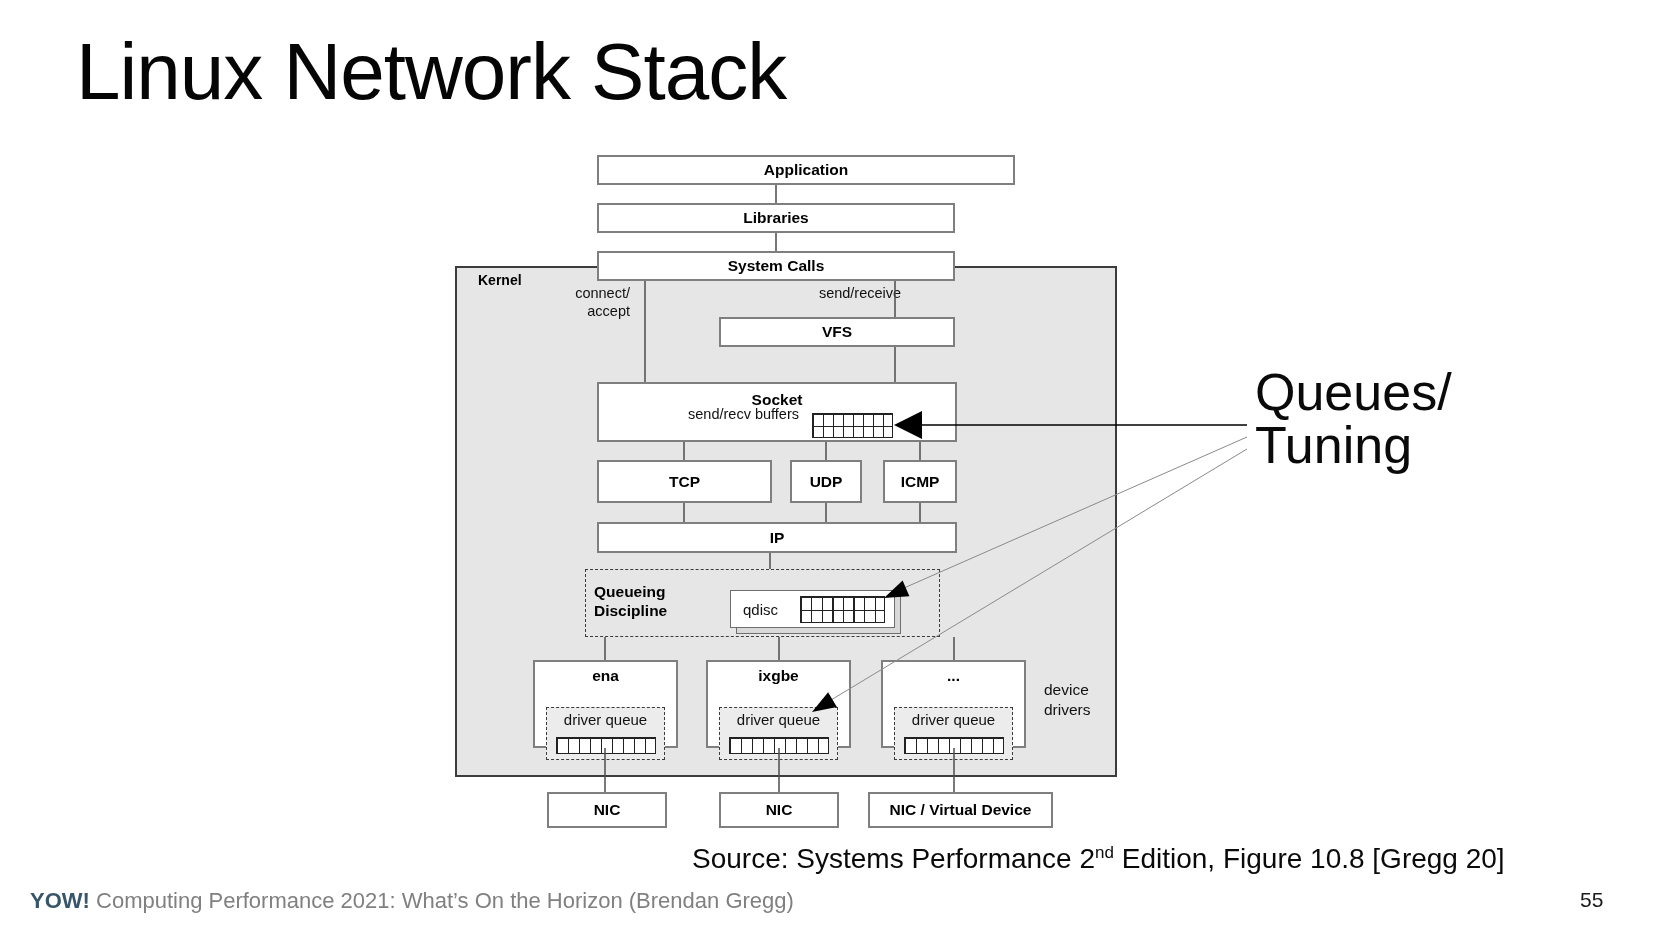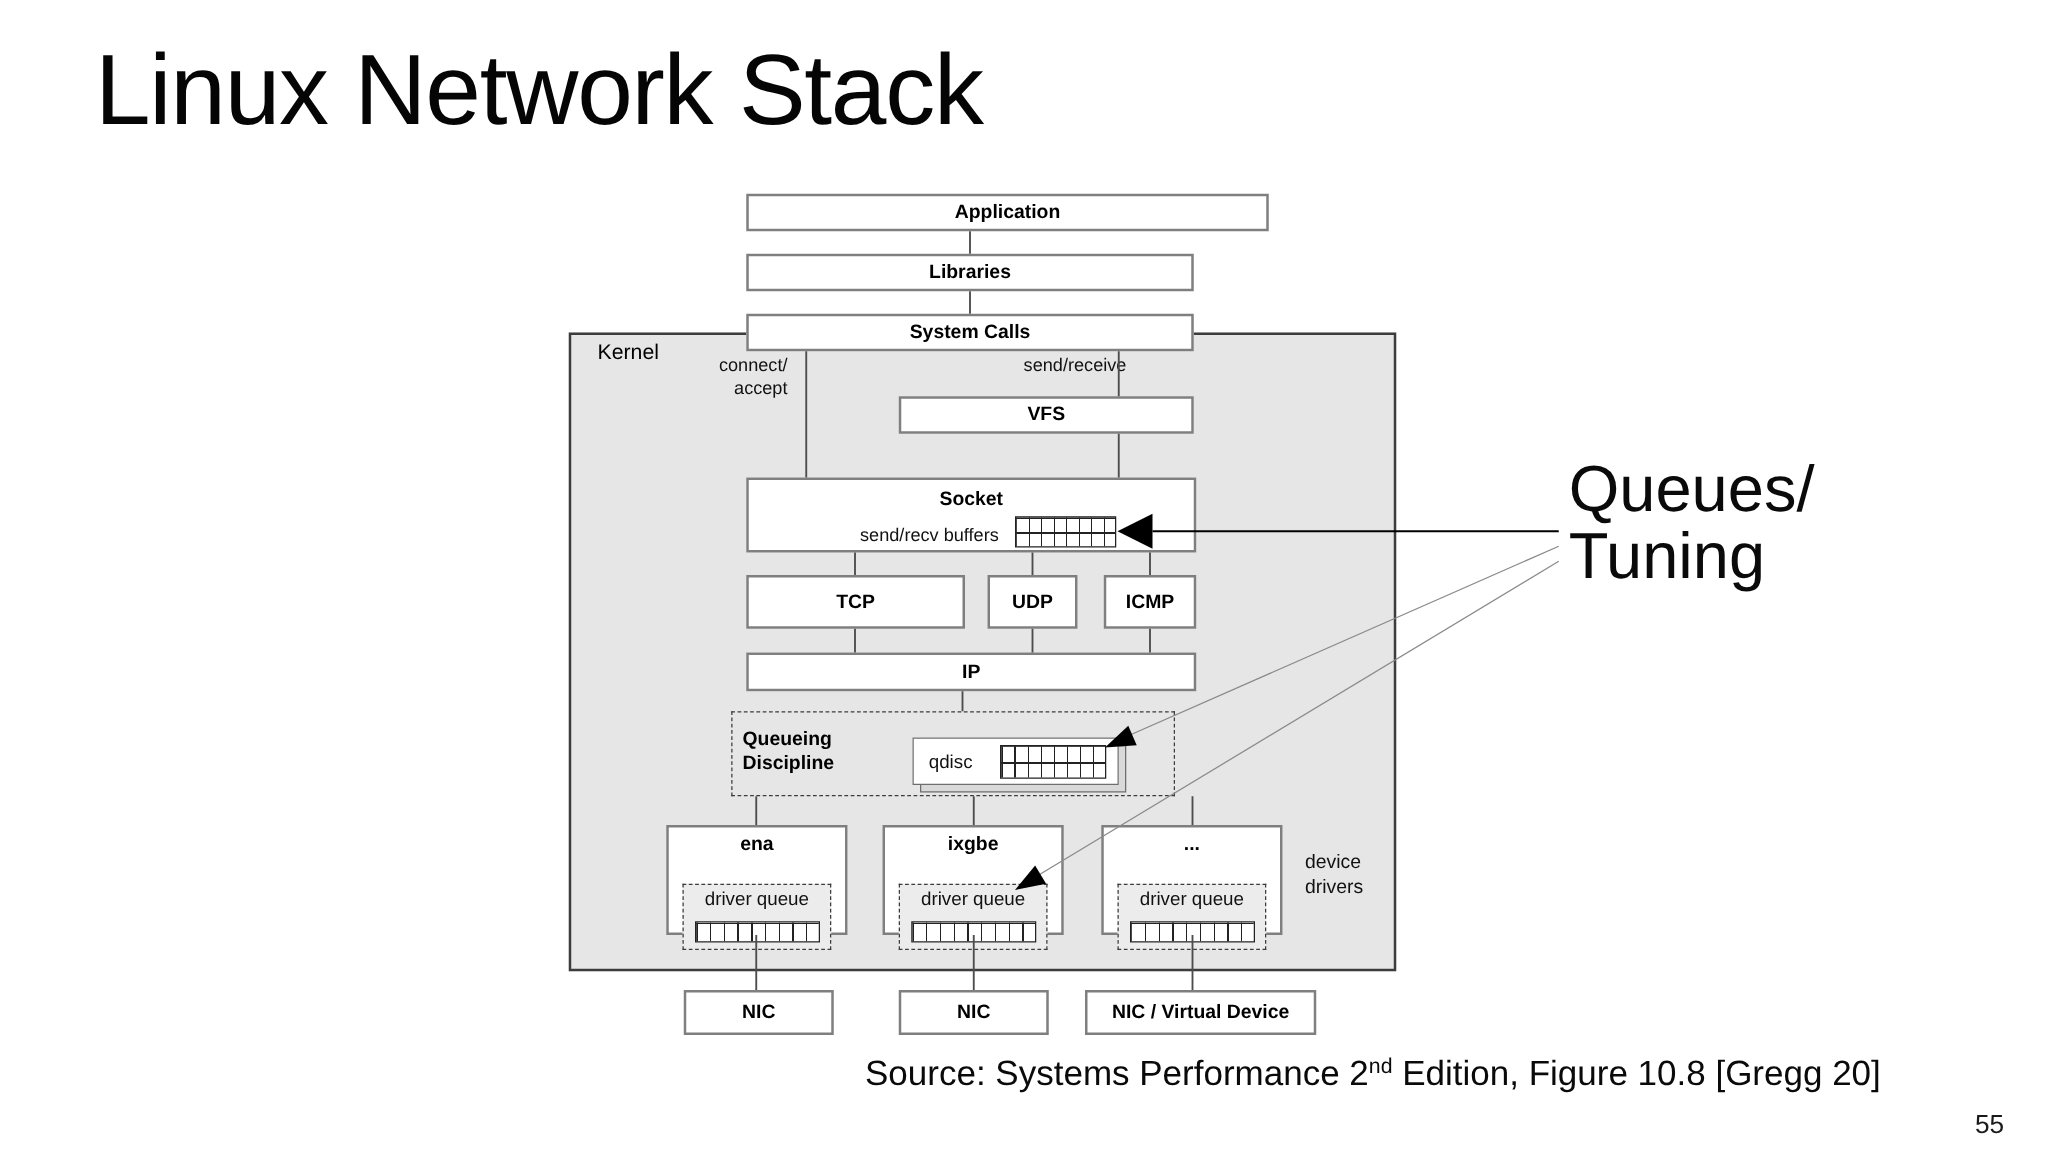--- a/index.html
+++ b/index.html
@@ -10,21 +10,21 @@
   .abs{position:absolute;}
   .title{
     left:76px;top:26px;font-size:80px;font-weight:400;letter-spacing:-1px;color:#050505;
     white-space:nowrap;
   }
   
   .kernel{
     left:455px;top:266px;width:662px;height:511px;
     background:var(--kernel_fill,#e6e6e6);border:2px solid #3c3c3c;box-sizing:border-box;
   }
-  .kernel-label{left:478px;top:272px;font-size:17px;font-weight:400;}
+  .kernel-label{left:478px;top:272px;font-size:14px;font-weight:700;}
   
   .wbox{
     background:#fff;border:2px solid var(--box_border,#7f7f7f);box-sizing:border-box;
     display:flex;align-items:center;justify-content:center;
     font-size:15.5px;font-weight:700;z-index:3;
   }
   .dashed{
     border:1px dashed #3c3c3c;box-sizing:border-box;z-index:3;
   }
   .smalltext{font-size:14.5px;font-weight:400;color:#111;line-height:18px;z-index:3;}
@@ -81,21 +81,21 @@
     <span>accept</span>
   </div>
   <div class="abs smalltext" style="left:800px;top:284px;width:120px;text-align:center;">send/receive</div>
 
   <div class="abs wbox" style="left:719px;top:317px;width:236px;height:30px;">
     <span>VFS</span>
   </div>
 
   <div class="abs wbox" style="left:597px;top:382px;width:360px;height:60px;display:block;">
     <div class="abs socket-title">Socket</div>
-    <div class="abs smalltext" style="left:0px;top:36px;width:200px;text-align:right;">send/recv buffers</div>
+    <div class="abs smalltext" style="left:0px;top:21px;width:200px;text-align:right;">send/recv buffers</div>
     <div class="abs qgrid" style="left:213px;top:29px;width:81px;height:25px;--cw:10px;--ch:12px;"></div>
   </div>
 
   <div class="abs wbox" style="left:597px;top:460px;width:175px;height:43px;">
     <span>TCP</span>
   </div>
   <div class="abs wbox" style="left:790px;top:460px;width:72px;height:43px;">
     <span>UDP</span>
   </div>
   <div class="abs wbox" style="left:883px;top:460px;width:74px;height:43px;">
@@ -186,15 +186,19 @@
     <line x1="1247" y1="437" x2="904" y2="588" stroke="#8a8a8a" stroke-width="1"></line>
     <polygon points="884,598 902.6,580.6 909.4,596.2" fill="#000"></polygon>
     <line x1="1247" y1="449" x2="831" y2="700" stroke="#8a8a8a" stroke-width="1"></line>
     <polygon points="812,712 828.1,692.3 836.9,706.9" fill="#000"></polygon>
   </svg>
 
   <div class="abs source-line">
     <span>Source: Systems Performance 2</span><sup>nd</sup><span> Edition, Figure 10.8 [Gregg 20]</span>
   </div>
 
+  <div class="abs footer">
+    <span class="brand">YOW!</span>
+    <span>Computing Performance 2021: What’s On the Horizon (Brendan Gregg)</span>
+  </div>
   <div class="abs page-number">55</div>
 
 </div>
 
 </body></html>

